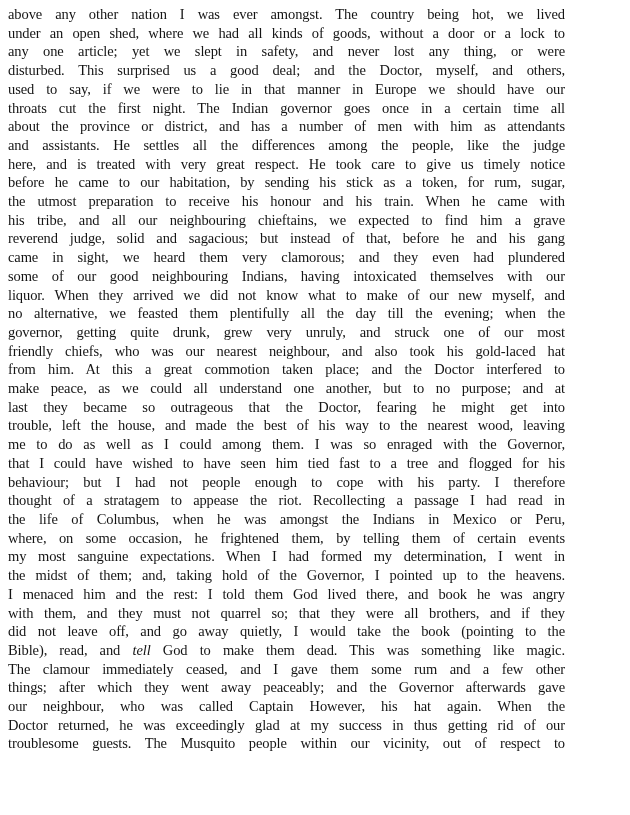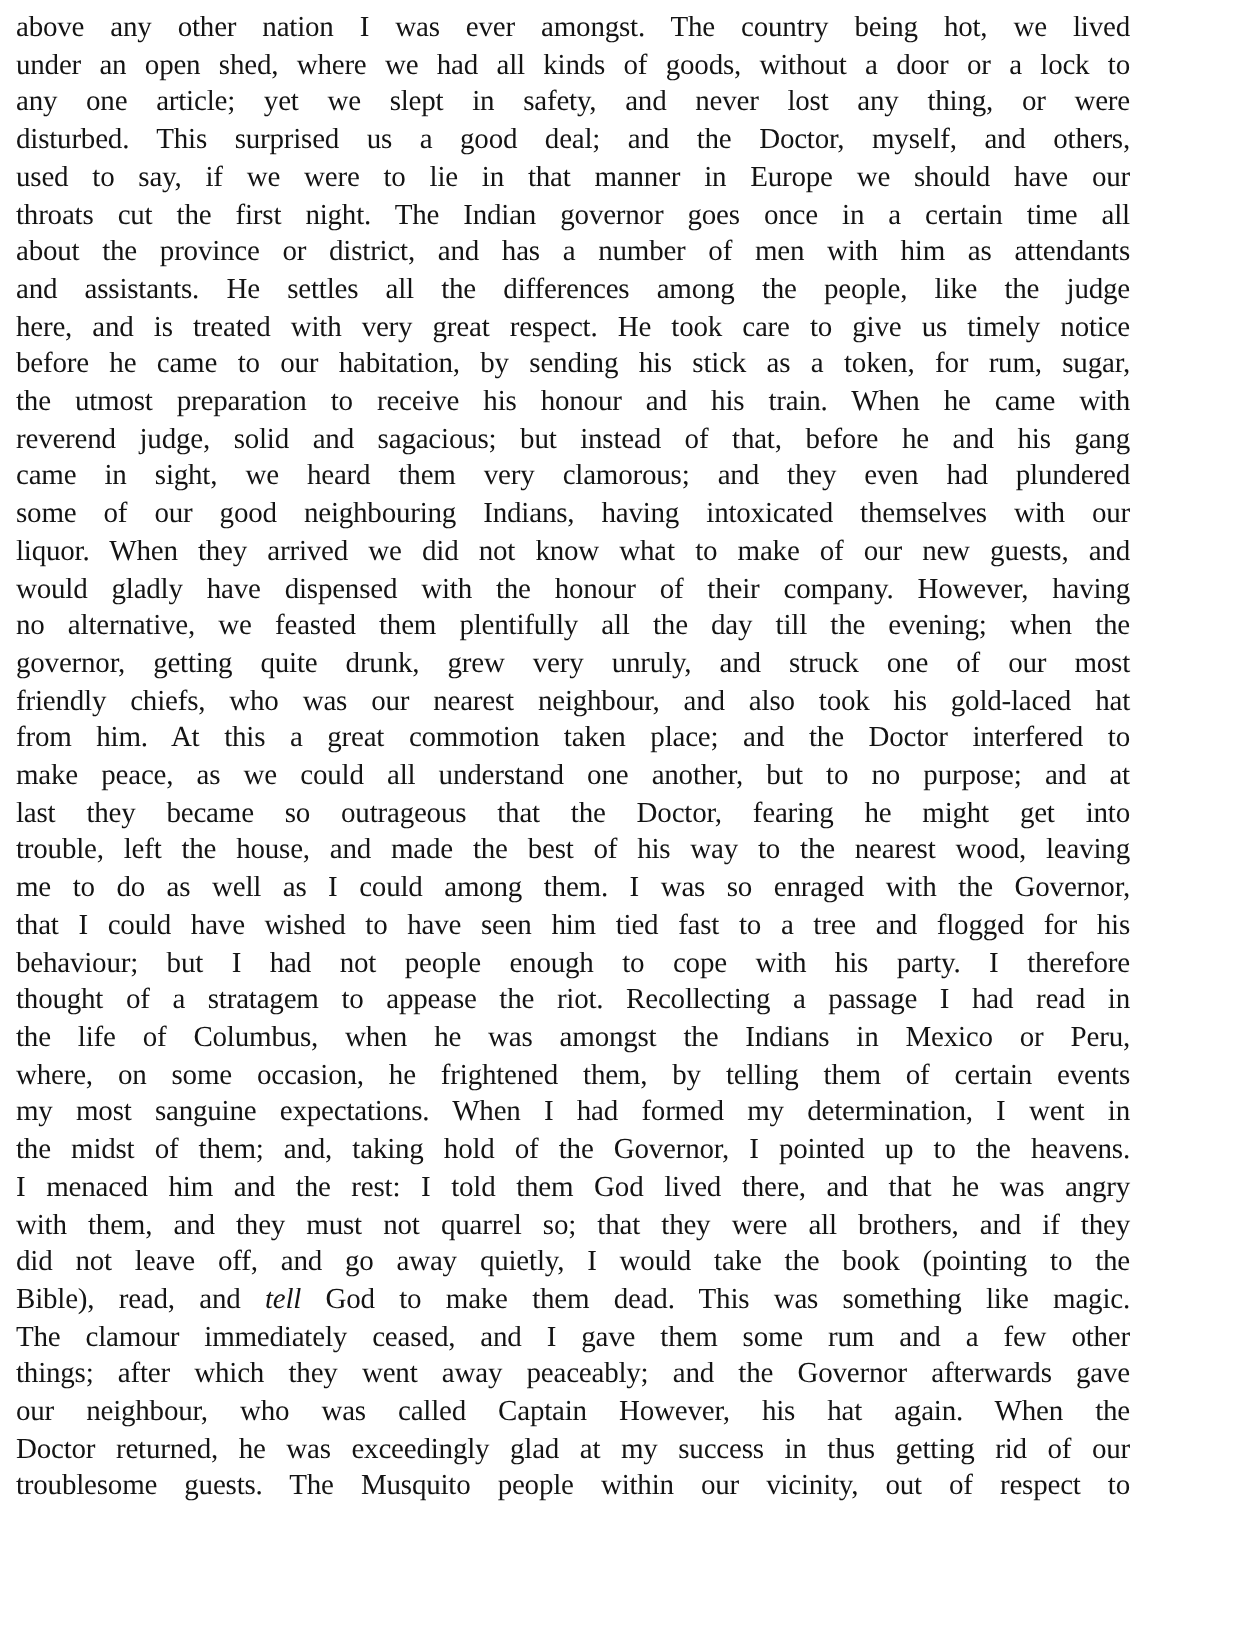--- a/index.html
+++ b/index.html
@@ -42,41 +42,41 @@
       <div class="line"><span>under an open shed, where we had all kinds of goods, without a door or a lock to</span></div>
       <div class="line"><span>any one article; yet we slept in safety, and never lost any thing, or were</span></div>
       <div class="line"><span>disturbed. This surprised us a good deal; and the Doctor, myself, and others,</span></div>
       <div class="line"><span>used to say, if we were to lie in that manner in Europe we should have our</span></div>
       <div class="line"><span>throats cut the first night. The Indian governor goes once in a certain time all</span></div>
       <div class="line"><span>about the province or district, and has a number of men with him as attendants</span></div>
       <div class="line"><span>and assistants. He settles all the differences among the people, like the judge</span></div>
       <div class="line"><span>here, and is treated with very great respect. He took care to give us timely notice</span></div>
       <div class="line"><span>before he came to our habitation, by sending his stick as a token, for rum, sugar,</span></div>
       <div class="line"><span>the utmost preparation to receive his honour and his train. When he came with</span></div>
+      <div class="line"><span>his tribe, and all our neighbouring chieftains, we expected to find him a grave</span></div>
       <div class="line"><span>reverend judge, solid and sagacious; but instead of that, before he and his gang</span></div>
       <div class="line"><span>came in sight, we heard them very clamorous; and they even had plundered</span></div>
       <div class="line"><span>some of our good neighbouring Indians, having intoxicated themselves with our</span></div>
-      <div class="line"><span>liquor. When they arrived we did not know what to make of our new guests, and</span></div>
-      <div class="line"><span>would gladly have dispensed with the honour of their company. However, having</span></div>
+      <div class="line"><span>liquor. When they arrived we did not know what to make of our new myself, and</span></div>
       <div class="line"><span>no alternative, we feasted them plentifully all the day till the evening; when the</span></div>
       <div class="line"><span>governor, getting quite drunk, grew very unruly, and struck one of our most</span></div>
       <div class="line"><span>friendly chiefs, who was our nearest neighbour, and also took his gold-laced hat</span></div>
       <div class="line"><span>from him. At this a great commotion taken place; and the Doctor interfered to</span></div>
       <div class="line"><span>make peace, as we could all understand one another, but to no purpose; and at</span></div>
       <div class="line"><span>last they became so outrageous that the Doctor, fearing he might get into</span></div>
       <div class="line"><span>trouble, left the house, and made the best of his way to the nearest wood, leaving</span></div>
       <div class="line"><span>me to do as well as I could among them. I was so enraged with the Governor,</span></div>
       <div class="line"><span>that I could have wished to have seen him tied fast to a tree and flogged for his</span></div>
       <div class="line"><span>behaviour; but I had not people enough to cope with his party. I therefore</span></div>
       <div class="line"><span>thought of a stratagem to appease the riot. Recollecting a passage I had read in</span></div>
       <div class="line"><span>the life of Columbus, when he was amongst the Indians in Mexico or Peru,</span></div>
       <div class="line"><span>where, on some occasion, he frightened them, by telling them of certain events</span></div>
       <div class="line"><span>my most sanguine expectations. When I had formed my determination, I went in</span></div>
       <div class="line"><span>the midst of them; and, taking hold of the Governor, I pointed up to the heavens.</span></div>
-      <div class="line"><span>I menaced him and the rest: I told them God lived there, and that he was angry</span></div>
+      <div class="line"><span>I menaced him and the rest: I told them God lived there, and book he was angry</span></div>
       <div class="line"><span>with them, and they must not quarrel so; that they were all brothers, and if they</span></div>
       <div class="line"><span>did not leave off, and go away quietly, I would take the book (pointing to the</span></div>
       <div class="line"><span>Bible), read, and </span><em>tell</em><span> God to make them dead. This was something like magic.</span></div>
       <div class="line"><span>The clamour immediately ceased, and I gave them some rum and a few other</span></div>
       <div class="line"><span>things; after which they went away peaceably; and the Governor afterwards gave</span></div>
       <div class="line"><span>our neighbour, who was called Captain However, his hat again. When the</span></div>
       <div class="line"><span>Doctor returned, he was exceedingly glad at my success in thus getting rid of our</span></div>
       <div class="line"><span>troublesome guests. The Musquito people within our vicinity, out of respect to</span></div>
     </div>
 </div>

